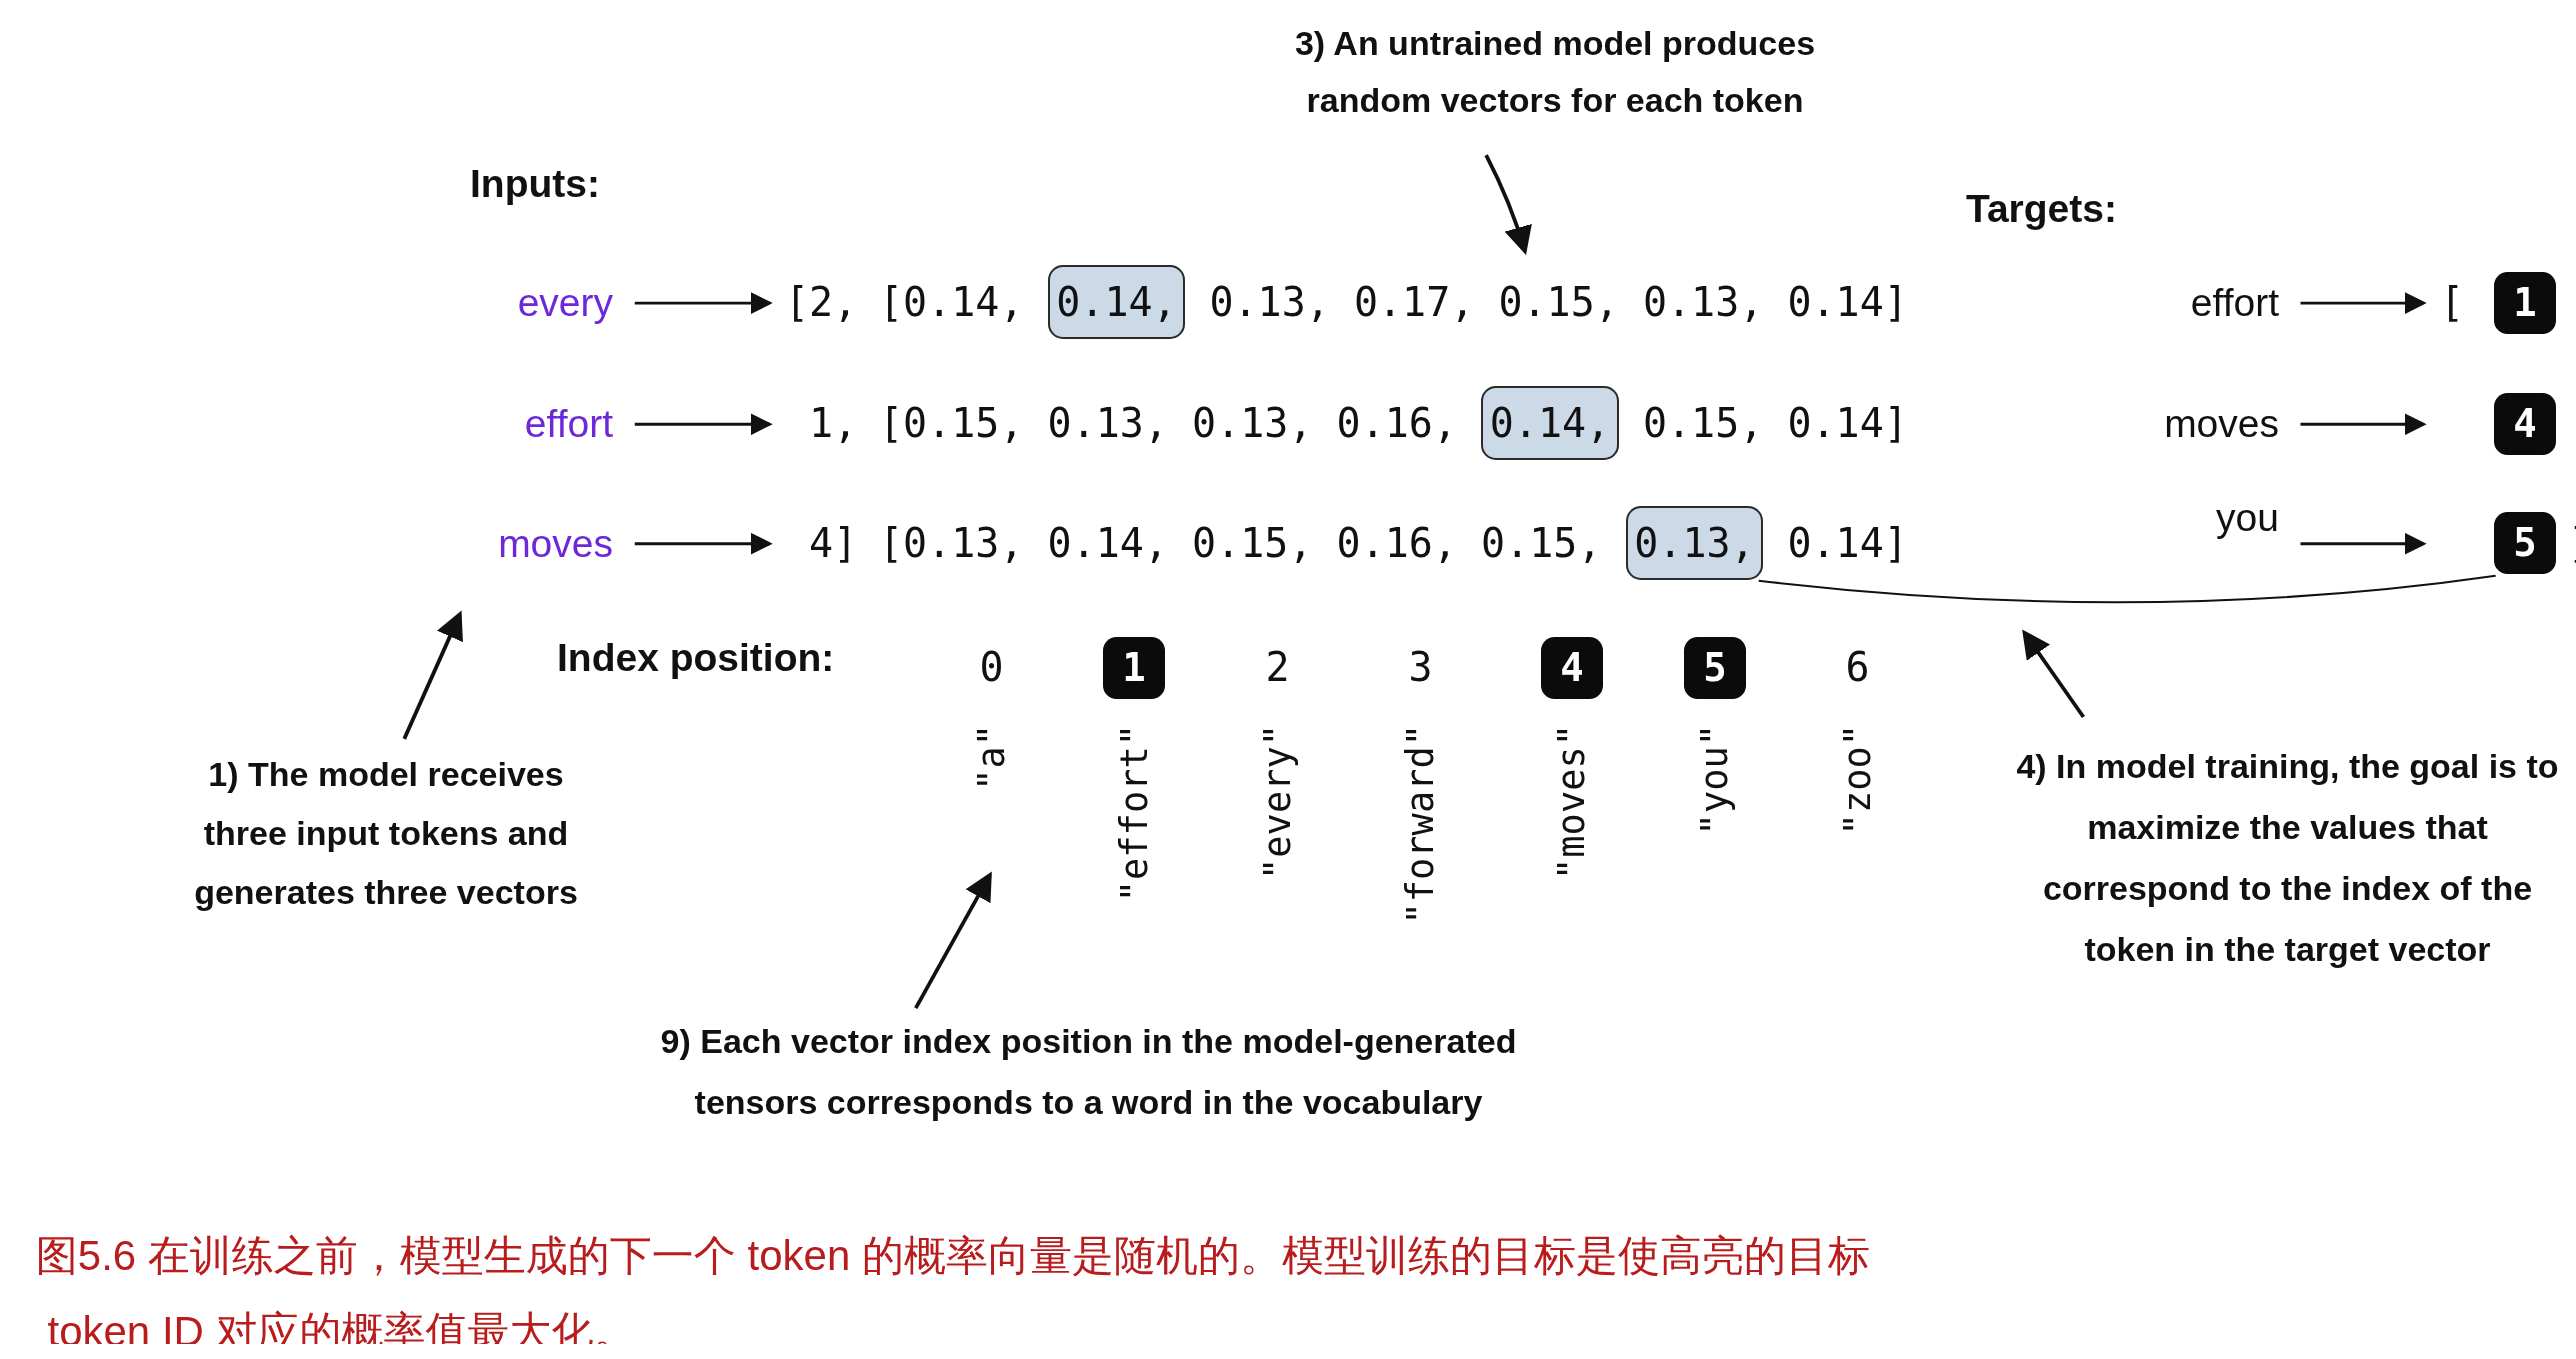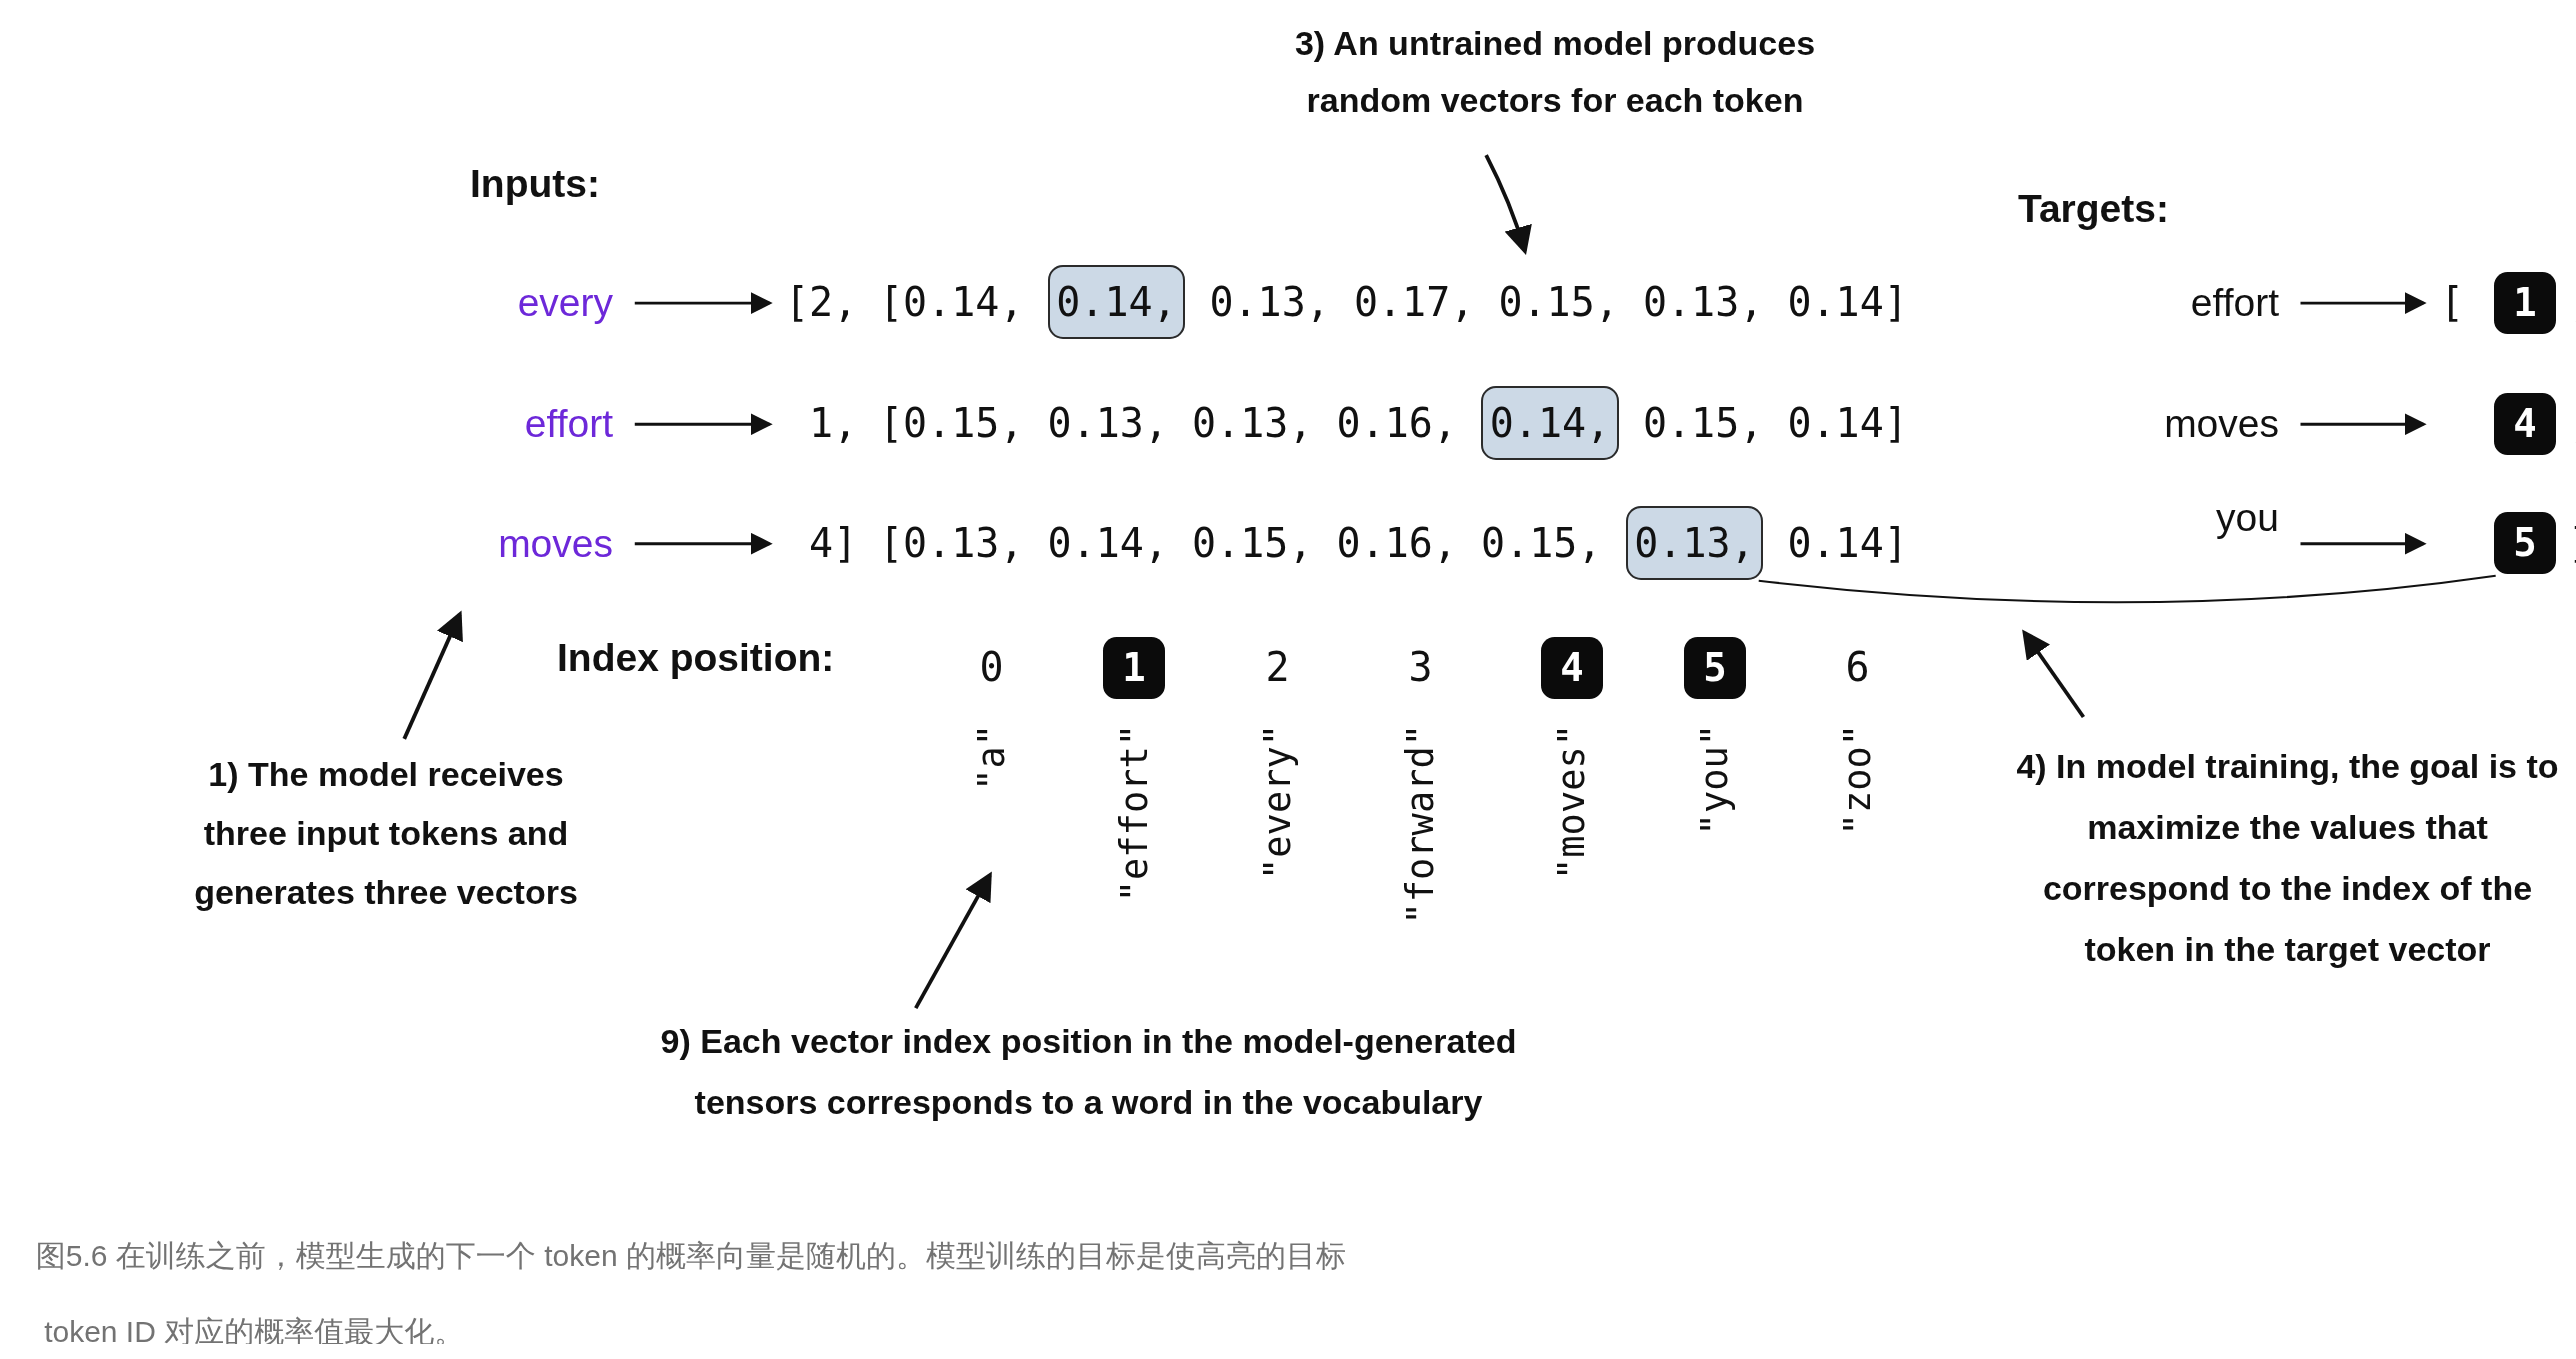--- a/index.html
+++ b/index.html
@@ -15,21 +15,21 @@
   .hl{background:#ccd9e6;border:2.5px solid #2b2b2b;border-radius:15px;padding:11.8px 6.7px;text-align:right;}
   .idxnum{position:absolute;z-index:2;font-size:40px;height:67px;line-height:67px;text-align:center;width:143px;}
   .idx-badge{position:absolute;z-index:2;width:62px;height:62px;line-height:62px;border-radius:13.5px;
              background:#0b0b0b;color:#ffffff;text-align:center;font-weight:bold;font-size:39px;
              font-family:"DejaVu Sans Mono","Liberation Mono",monospace;}
   .vocab{position:absolute;z-index:2;width:259px;height:47px;line-height:47px;text-align:right;
          font-size:37px;transform-origin:0 0;transform:rotate(-90deg);
          font-family:"DejaVu Sans Mono","Liberation Mono",monospace;white-space:pre;}
   .ttok{position:absolute;z-index:2;font-size:39px;height:67px;line-height:67px;text-align:right;width:244px;color:#111;}
   .tpunct{position:absolute;z-index:2;font-size:40px;height:67px;line-height:67px;}
-  .caption-line{position:absolute;z-index:2;font-size:30px;line-height:76px;color:#737373;white-space:pre;}
+  .caption-line{position:absolute;z-index:2;font-size:42px;line-height:76px;color:#b91c1c;white-space:pre;}
 </style>
 </head>
 <body>
 
 <div class="canvas">
 
   <svg class="overlay" viewBox="0 0 3062 1616" xmlns="http://www.w3.org/2000/svg">
     <defs>
       <marker id="ah" viewBox="0 0 10 10" refX="8.5" refY="5" markerWidth="7.5" markerHeight="7.5" orient="auto-start-reverse">
         <path d="M0 0 L10 5 L0 10 z" fill="#111"></path>
@@ -81,21 +81,21 @@
   <div class="idxnum mono" style="left:1762px;top:634px;">6</div>
 
   <div class="vocab" style="left:944px;top:983px;">"a"</div>
   <div class="vocab" style="left:1087px;top:983px;">"effort"</div>
   <div class="vocab" style="left:1230px;top:983px;">"every"</div>
   <div class="vocab" style="left:1373px;top:983px;">"forward"</div>
   <div class="vocab" style="left:1524px;top:983px;">"moves"</div>
   <div class="vocab" style="left:1667px;top:983px;">"you"</div>
   <div class="vocab" style="left:1810px;top:983px;">"zoo"</div>
 
-  <div class="biglabel" style="left:1994px;top:187px;">Targets:</div>
+  <div class="biglabel" style="left:1942px;top:187px;">Targets:</div>
 
   <div class="ttok" style="left:2011px;top:269px;">effort</div>
   <div class="tpunct mono" style="left:2416px;top:269px;">[</div>
   <div class="idx-badge" style="left:2470px;top:272px;">1</div>
   <div class="tpunct mono" style="left:2544px;top:269px;">,</div>
 
   <div class="ttok" style="left:2011px;top:390px;">moves</div>
   <div class="idx-badge" style="left:2470px;top:393px;">4</div>
   <div class="tpunct mono" style="left:2544px;top:390px;">,</div>
 

